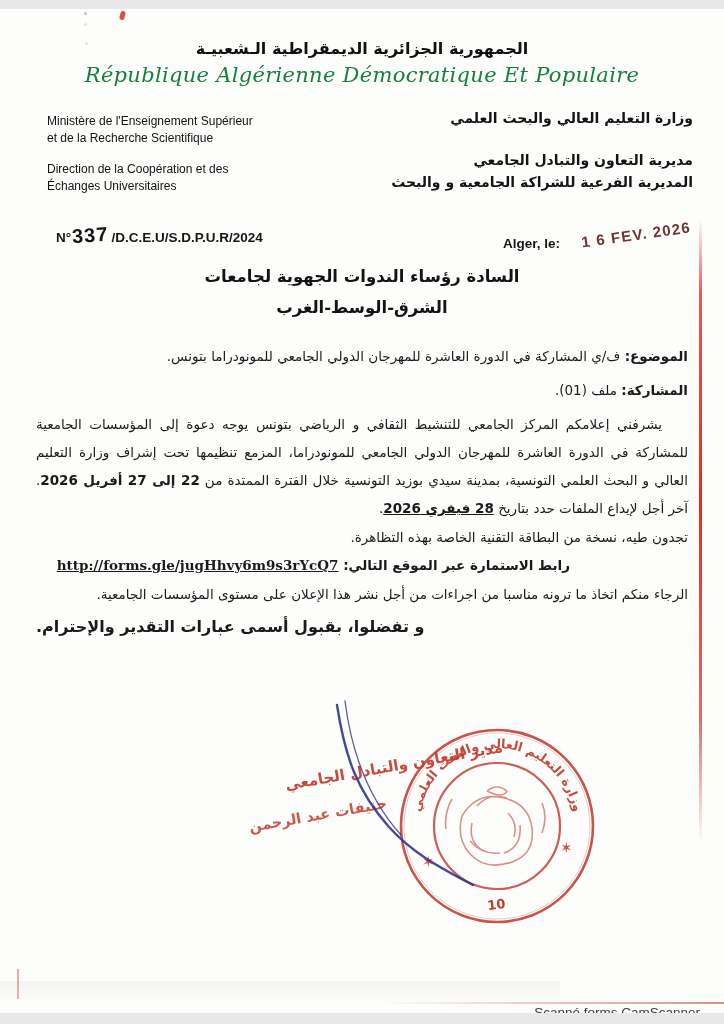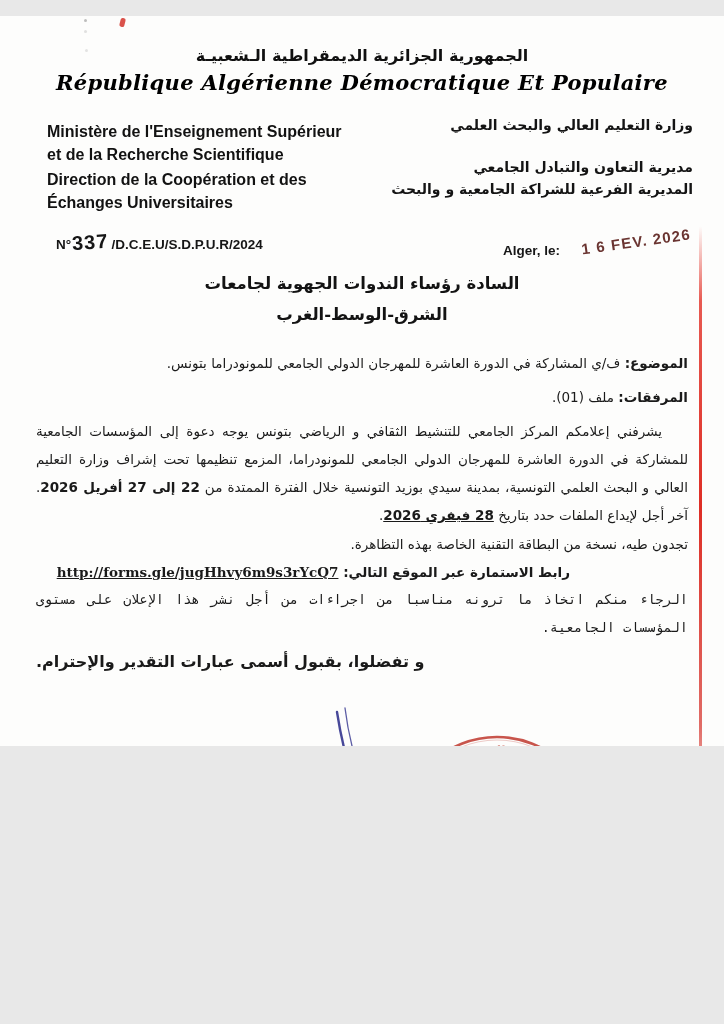--- a/index.html
+++ b/index.html
@@ -1,30 +1,30 @@
 <!DOCTYPE html>
 <html><head>
 <meta charset="utf-8">
 <style>
   html,body{margin:0;padding:0;background:#e8e8e8;}
   .page{
-    position:relative;width:724px;height:730px;margin:16px auto;
+    position:relative;width:724px;height:1004px;margin:9px auto;
     background:#fdfdfc;overflow:hidden;
     font-family:"DejaVu Sans",sans-serif;color:#161616;
   }
   .abs{position:absolute;}
   .center{left:0;right:0;text-align:center;}
   .ar{font-family:"DejaVu Sans",sans-serif;direction:rtl;}
   .fr{font-family:"Liberation Sans","DejaVu Sans",sans-serif;}
 
   .republic-ar{top:30px;font-size:16px;font-weight:bold;color:#101010;}
-  .republic-fr{top:54px;font-size:21px;font-weight:bold;font-style:italic;
-    font-family:"DejaVu Serif",serif;color:#000000;letter-spacing:.3px;}
+  .republic-fr{top:54px;font-size:21px;font-weight:normal;font-style:italic;
+    font-family:"DejaVu Serif",serif;color:#15803d;letter-spacing:.3px;}
 
-  .sender-fr{left:47px;font-size:16px;font-weight:bold;line-height:1.45;color:#121212;}
+  .sender-fr{left:47px;font-size:12px;font-weight:normal;line-height:1.45;color:#121212;}
   .sender-fr.m{top:104px;}
   .sender-fr.d{top:152px;}
   .sender-ar{right:31px;top:101px;text-align:right;font-size:14px;font-weight:bold;color:#141414;}
   .sender-ar .l1{margin:0;}
   .sender-ar .l2{margin-top:26px;}
   .sender-ar .l3{margin-top:6px;}
 
   .refrow{left:56px;top:215px;font-size:13.5px;font-weight:bold;white-space:nowrap;}
   .refrow .hand{font-size:20px;display:inline-block;transform:rotate(-4deg);margin:0 3px 0 1px;letter-spacing:1px;}
   .alger{left:503px;top:227px;font-size:13.5px;font-weight:bold;}
@@ -38,21 +38,21 @@
   .textcol p{margin:0;}
   .subject-line{text-align:right;line-height:22px;margin-bottom:12px !important;}
   .attach-line{text-align:right;line-height:22px;margin-bottom:9px !important;}
   .lbl{font-weight:bold;}
   .bodypar{text-align:justify;line-height:28px;text-indent:26px;}
   .bold{font-weight:bold;}
   .deadline{font-weight:bold;text-decoration:underline;}
   .note-line{text-align:right;line-height:27px;margin-top:2px !important;}
   .link-line{text-align:right;line-height:27px;padding-left:0;padding-right:118px;margin-top:1px !important;font-weight:bold;}
   .url{direction:ltr;unicode-bidi:embed;text-decoration:underline;font-family:"DejaVu Serif",serif;font-size:13.5px;}
-  .request{text-align:justify;line-height:28px;margin-top:1px !important;font-family:Liberation Mono, monospace;}
+  .request{text-align:justify;line-height:28px;margin-top:1px !important;}
   .closing{text-align:left;font-weight:bold;padding-right:26px;margin-top:9px !important;font-size:16px;}
 
   .sig-title{left:228px;top:748px;width:332px;text-align:center;transform:rotate(-10deg);
     color:#c8392d;font-size:15px;font-weight:bold;letter-spacing:.5px;direction:rtl;opacity:.92;}
   .sig-name{left:200px;top:798px;width:236px;text-align:center;transform:rotate(-10deg);
     color:#c8392d;font-size:14.5px;font-weight:bold;direction:rtl;opacity:.85;}
 
   .seal{left:392px;top:712px;}
   .bluesig{left:323px;top:690px;}
 
@@ -106,21 +106,21 @@
   <div class="abs alger fr">Alger, le:</div>
   <div class="abs datestamp fr">1 6 FEV. 2026</div>
 
   <div class="abs center addressee ar">
     <div>السادة رؤساء الندوات الجهوية لجامعات</div>
     <div class="l2">الشرق-الوسط-الغرب</div>
   </div>
 
   <div class="abs textcol ar">
     <p class="subject-line"><span class="lbl">الموضوع:</span> <span>ف/ي المشاركة في الدورة العاشرة للمهرجان الدولي الجامعي للمونودراما بتونس.</span></p>
-    <p class="attach-line"><span class="lbl">المرفقات:</span> <span>ملف (01).</span></p>
+    <p class="attach-line"><span class="lbl">المشاركة:</span> <span>ملف (01).</span></p>
 
     <p class="bodypar"><span>يشرفني إعلامكم المركز الجامعي للتنشيط الثقافي و الرياضي بتونس يوجه دعوة إلى المؤسسات الجامعية للمشاركة في الدورة العاشرة للمهرجان الدولي الجامعي للمونودراما، المزمع تنظيمها تحت إشراف وزارة التعليم العالي و البحث العلمي التونسية، بمدينة سيدي بوزيد التونسية خلال الفترة الممتدة من </span><span class="bold">22 إلى 27 أفريل 2026</span><span>. آخر أجل لإيداع الملفات حدد بتاريخ </span><span class="deadline">28 فيفري 2026</span><span>.</span></p>
 
     <p class="note-line">تجدون طيه، نسخة من البطاقة التقنية الخاصة بهذه التظاهرة.</p>
 
     <p class="link-line"><span>رابط الاستمارة عبر الموقع التالي:</span> <span class="url">http://forms.gle/jugHhvy6m9s3rYcQ7</span></p>
 
     <p class="request">الرجاء منكم اتخاذ ما ترونه مناسبا من اجراءات من أجل نشر هذا الإعلان على مستوى المؤسسات الجامعية.</p>
     <p class="closing">و تفضلوا، بقبول أسمى عبارات التقدير والإحترام.</p>
   </div>

